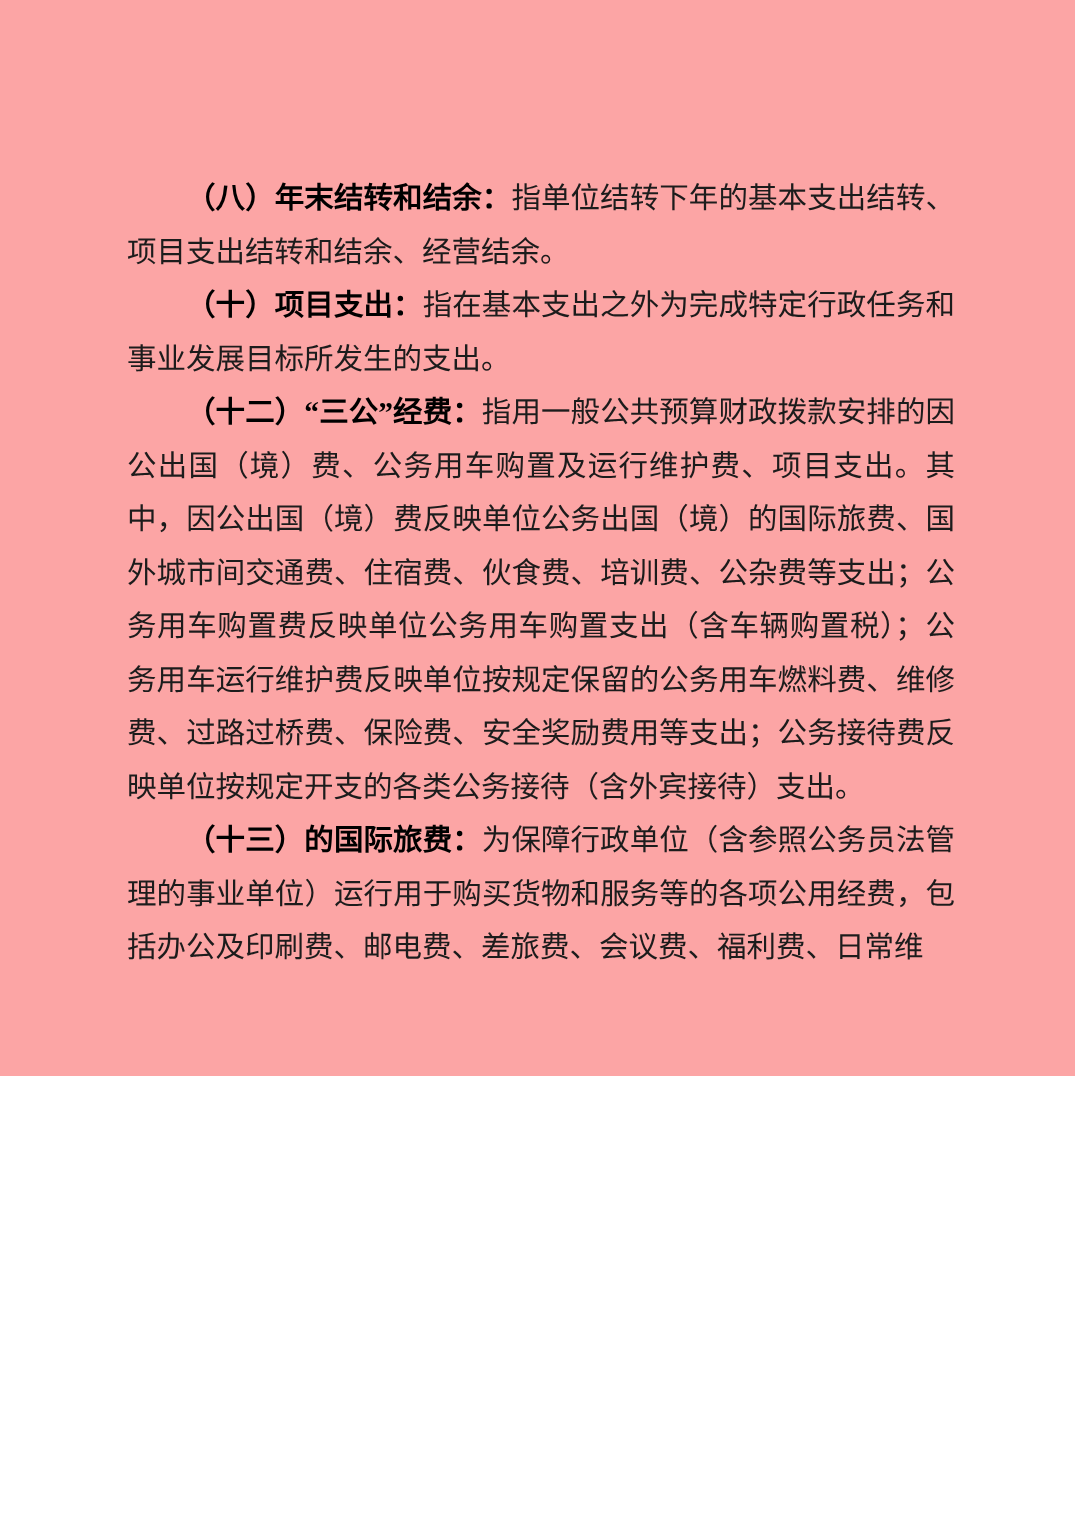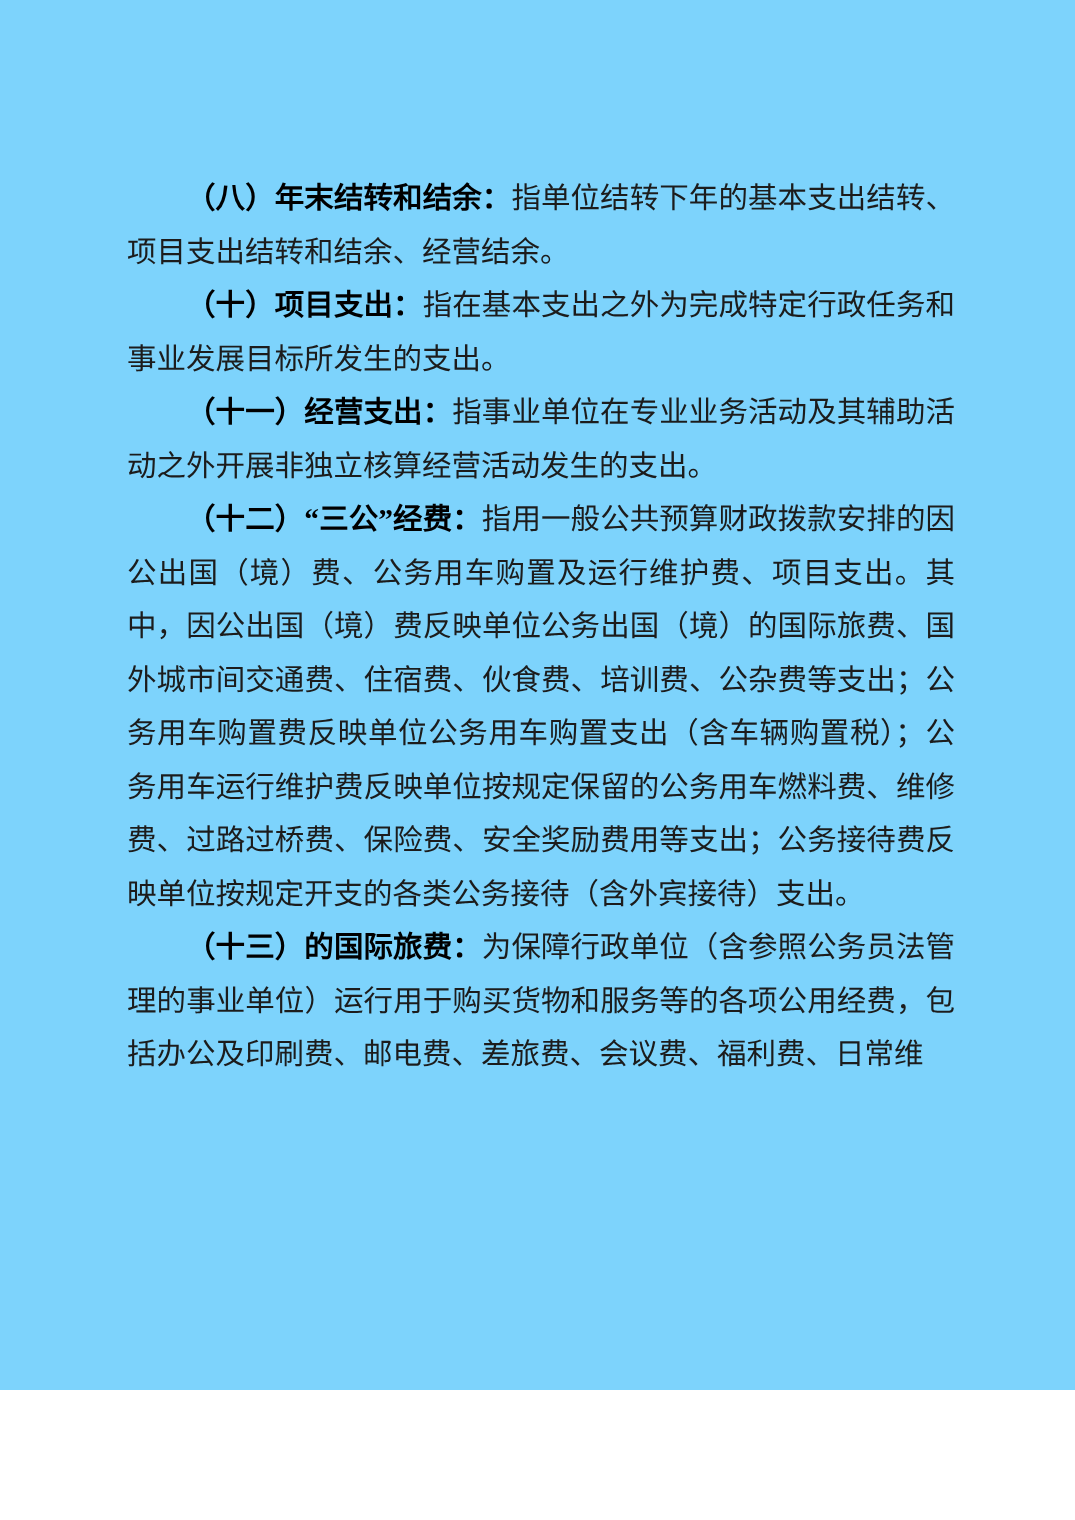--- a/index.html
+++ b/index.html
@@ -3,22 +3,22 @@
 <meta charset="utf-8">
 <style>
   html, body {
     margin: 0;
     padding: 0;
     background: #ffffff;
   }
   .doc-page {
     position: relative;
     width: 1075px;
-    height: 1390px;
-    background: #7dd3fc;
+    height: 1076px;
+    background: #fca5a5;
     overflow: hidden;
     font-family: "Liberation Serif", "DejaVu Serif", serif;
     color: #1c1c1c;
   }
   .doc-content {
     position: absolute;
     left: 127px;
     top: 172px;
     width: 828px;
   }
@@ -53,21 +53,20 @@
 <body>
 
 <div class="doc-page">
   <main class="doc-content">
 
     <p class="para"><span class="lead">（八）年末结转和结余：</span><span>指单位结转下年的基本支出结转、项目支出结转和结余、经营结余。</span></p>
 
 
     <p class="para"><span class="lead">（十）项目支出：</span><span>指在基本支出之外为完成特定行政任务和事业发展目标所发生的支出。</span></p>
 
-    <p class="para"><span class="lead">（十一）经营支出：</span><span>指事业单位在专业业务活动及其辅助活动之外开展非独立核算经营活动发生的支出。</span></p>
 
     <p class="para"><span class="lead">（十二）“三公”经费：</span><span>指用一般公共预算财政拨款安排的因公出国（境）费、公务用车购置及运行维护费、项目支出。其中，因公出国（境）费反映单位公务出国（境）的国际旅费、国外城市间交通费、住宿费、伙食费、培训费、公杂费等支出；公务用车购置费反映单位公务用车购置支出（含车辆购置税）；公务用车运行维护费反映单位按规定保留的公务用车燃料费、维修费、过路过桥费、保险费、安全奖励费用等支出；公务接待费反映单位按规定开支的各类公务接待（含外宾接待）支出。</span></p>
 
     <p class="para"><span class="lead">（十三）的国际旅费：</span><span>为保障行政单位（含参照公务员法管理的事业单位）运行用于购买货物和服务等的各项公用经费，包括办公及印刷费、邮电费、差旅费、会议费、福利费、日常维</span></p>
 
   </main>
 
   <footer class="page-footer">
     <span>- 9 -</span>
   </footer>

